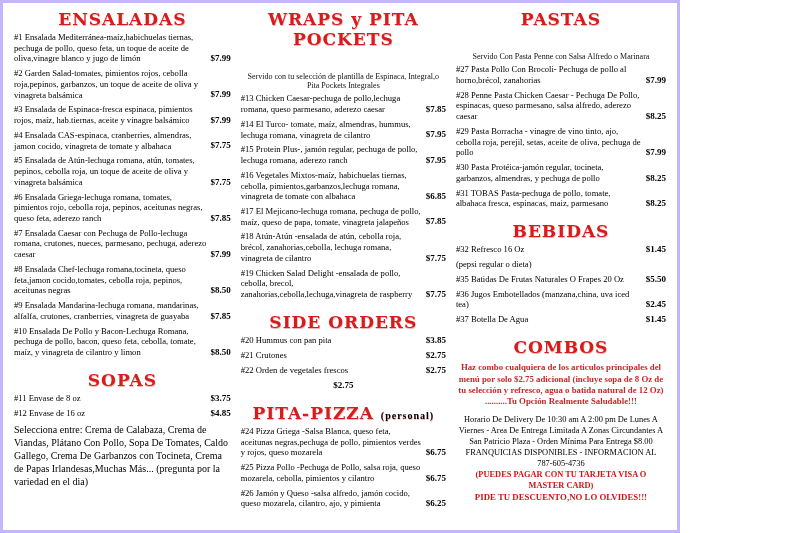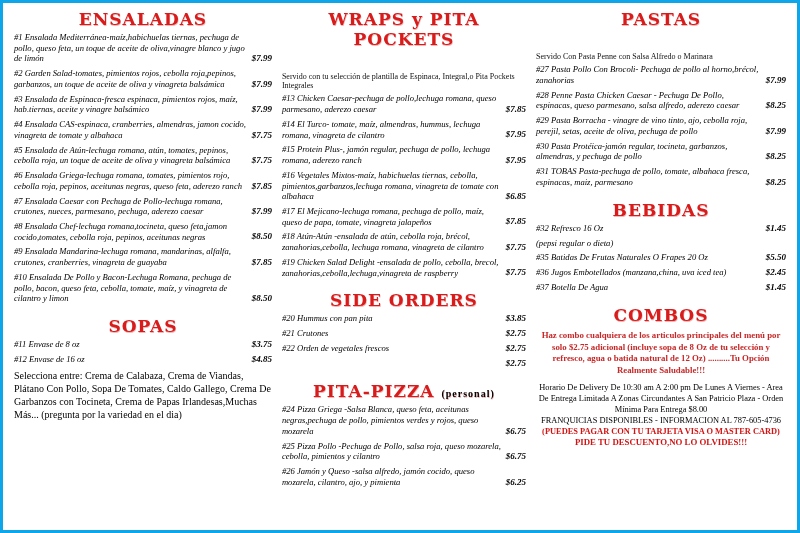--- a/index.html
+++ b/index.html
@@ -8,24 +8,24 @@
   }
   body {
     width: 800px;
     height: 533px;
     background: #ffffff;
     font-family: "Liberation Serif", serif;
     overflow: hidden;
   }
   .menu {
     position: relative;
-    width: 800px;
+    width: 680px;
     height: 533px;
     box-sizing: border-box;
-    border: 3px solid #0ea5e9;
+    border: 3px solid #c4b5fd;
     background: #ffffff;
     overflow: hidden;
   }
   .cols {
     display: flex;
     width: 100%;
     height: 100%;
     box-sizing: border-box;
     padding: 4px 6px 0 6px;
   }
@@ -41,34 +41,33 @@
     text-align: center;
     color: #d81b1b;
     font-family: "DejaVu Serif", serif;
     font-weight: bold;
     font-size: 17px;
     letter-spacing: 1px;
     margin: 2px 0 3px 0;
     text-shadow: 0.5px 0.5px 0 #f3b6b6;
   }
   .sec-sub {
-    text-align: left;
+    text-align: center;
     font-size: 8px;
     font-family: "Liberation Serif", serif;
     color: #111;
     line-height: 1.15;
     margin-bottom: 3px;
     margin-top: 23px;
   }
   .item {
     display: flex;
     align-items: flex-start;
-    justify-content: flex-end;
+    justify-content: center;
     margin-bottom: 4px;
-    font-style: italic;
   }
   .item .name {
     font-size: 8.6px;
     line-height: 1.25;
     color: #000;
     flex: 1 1 auto;
     padding-right: 4px;
   }
   .item .price {
     font-size: 9px;

